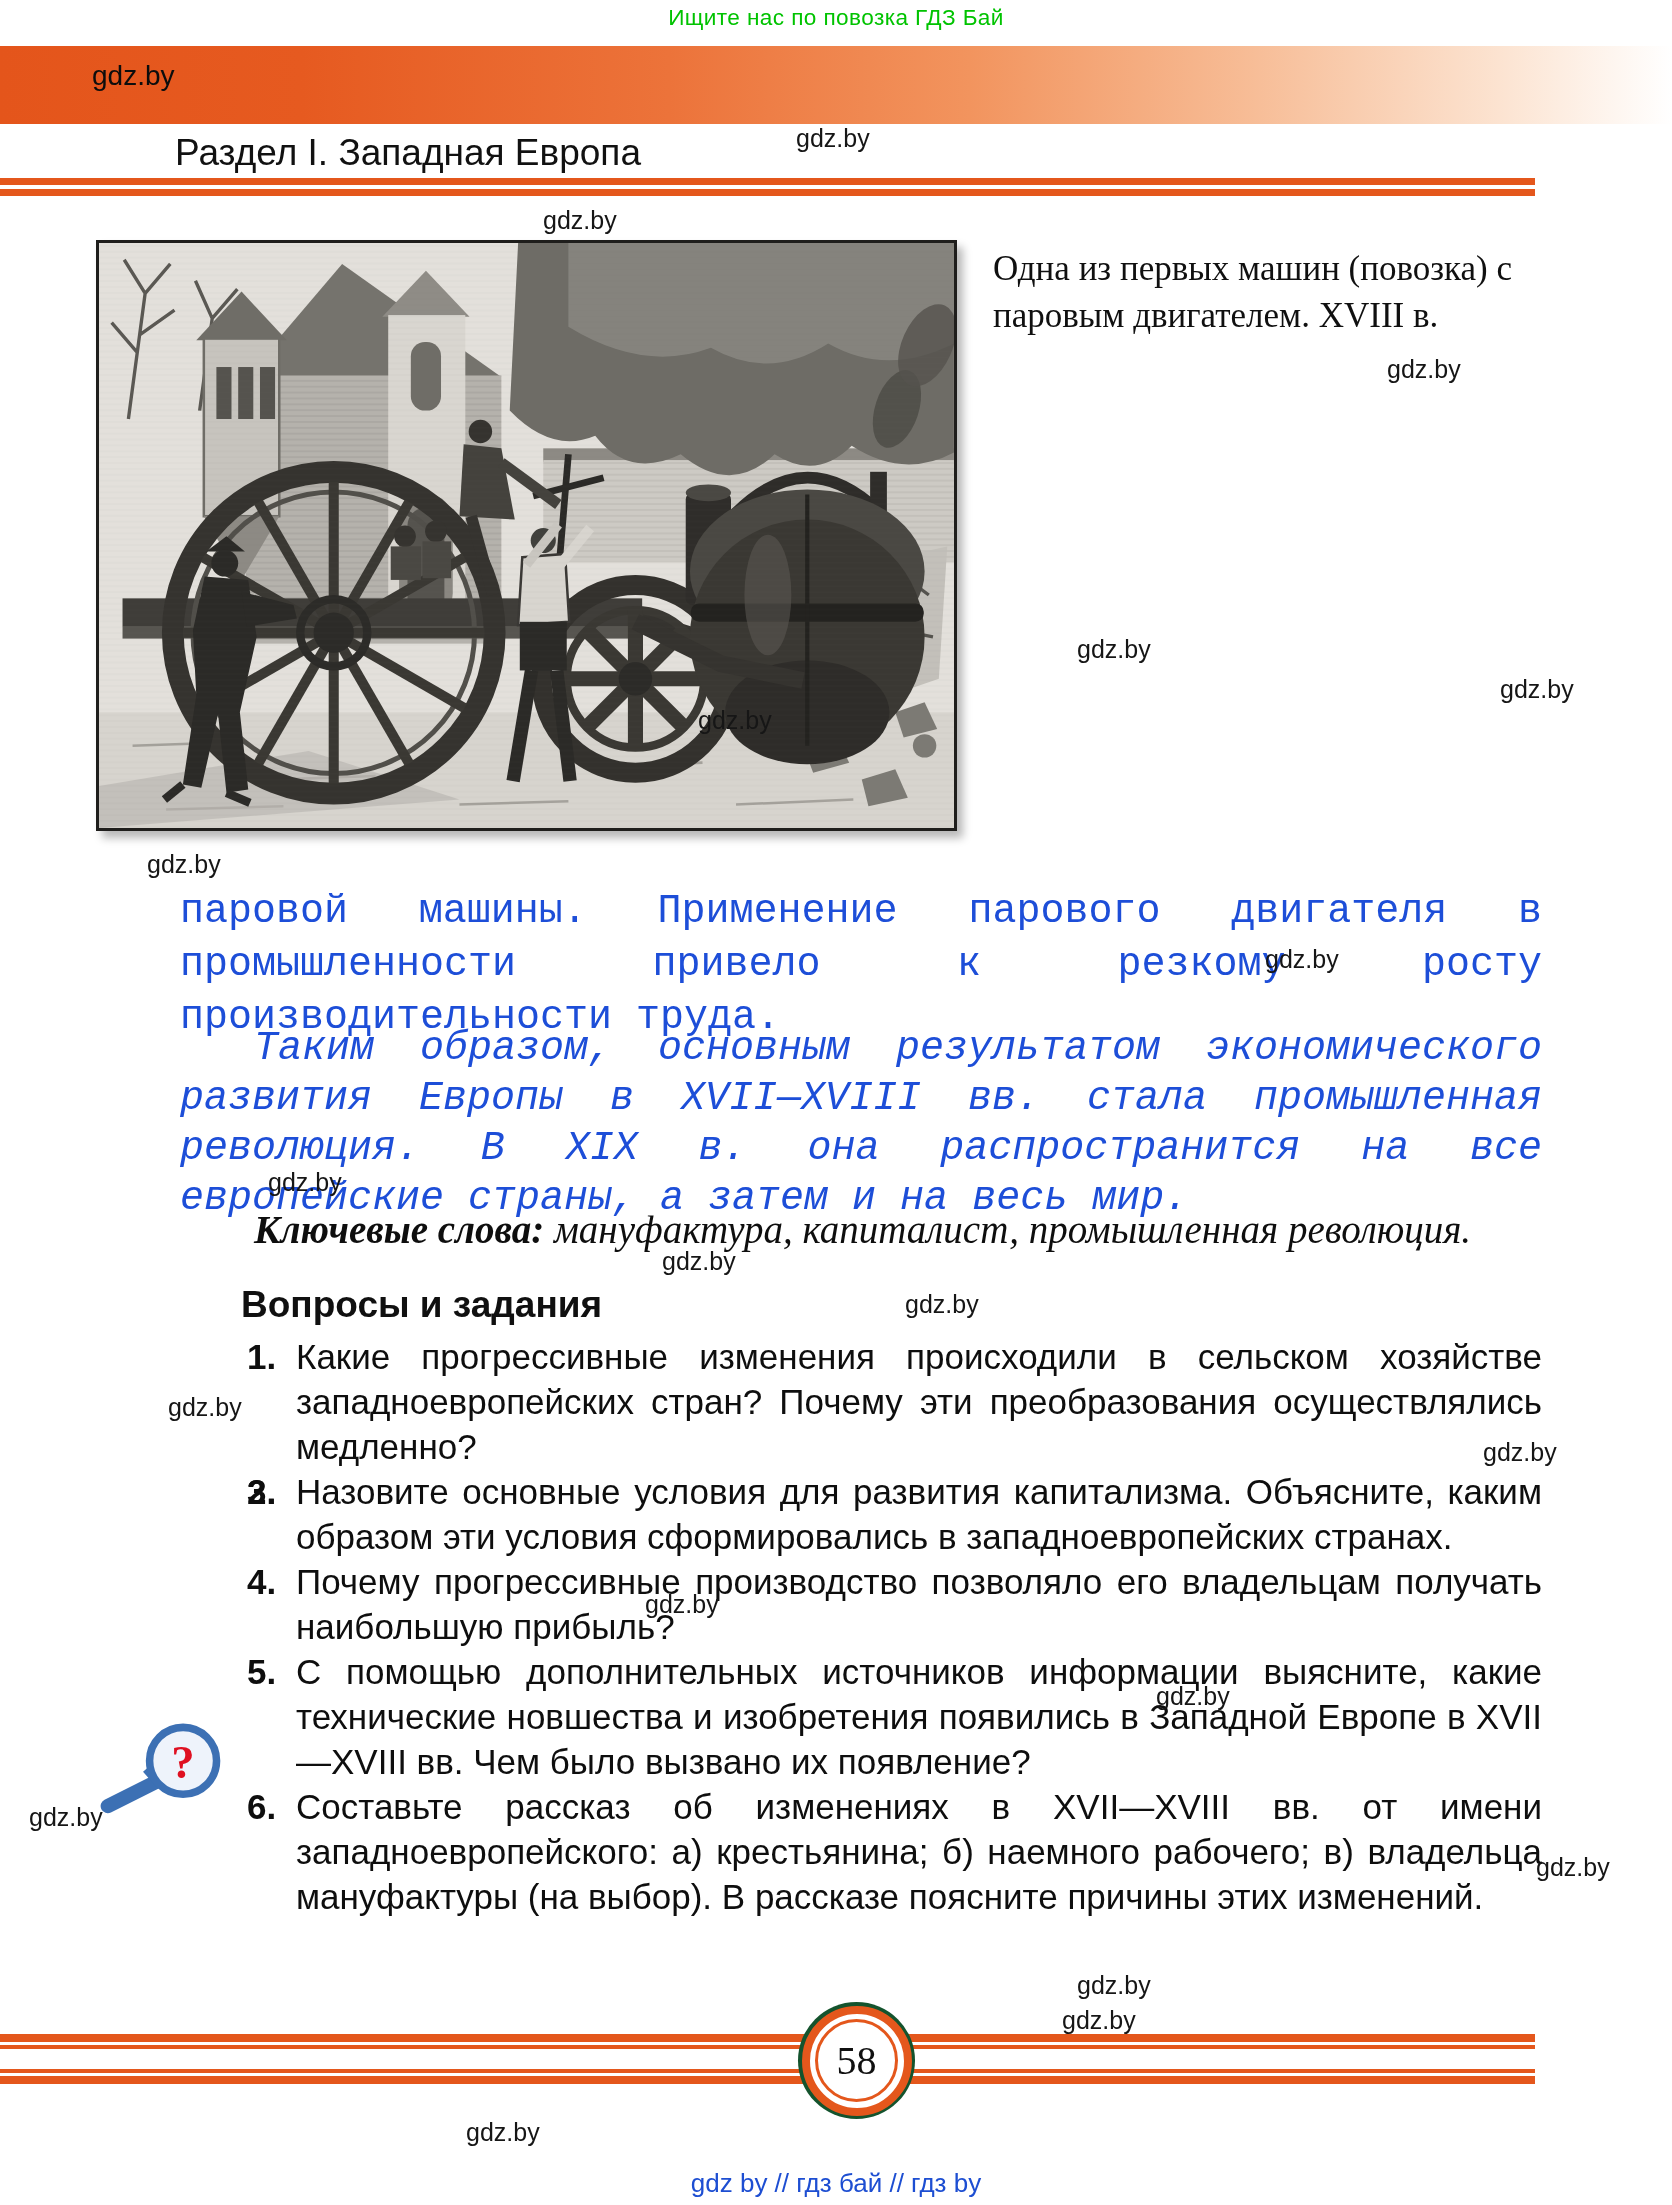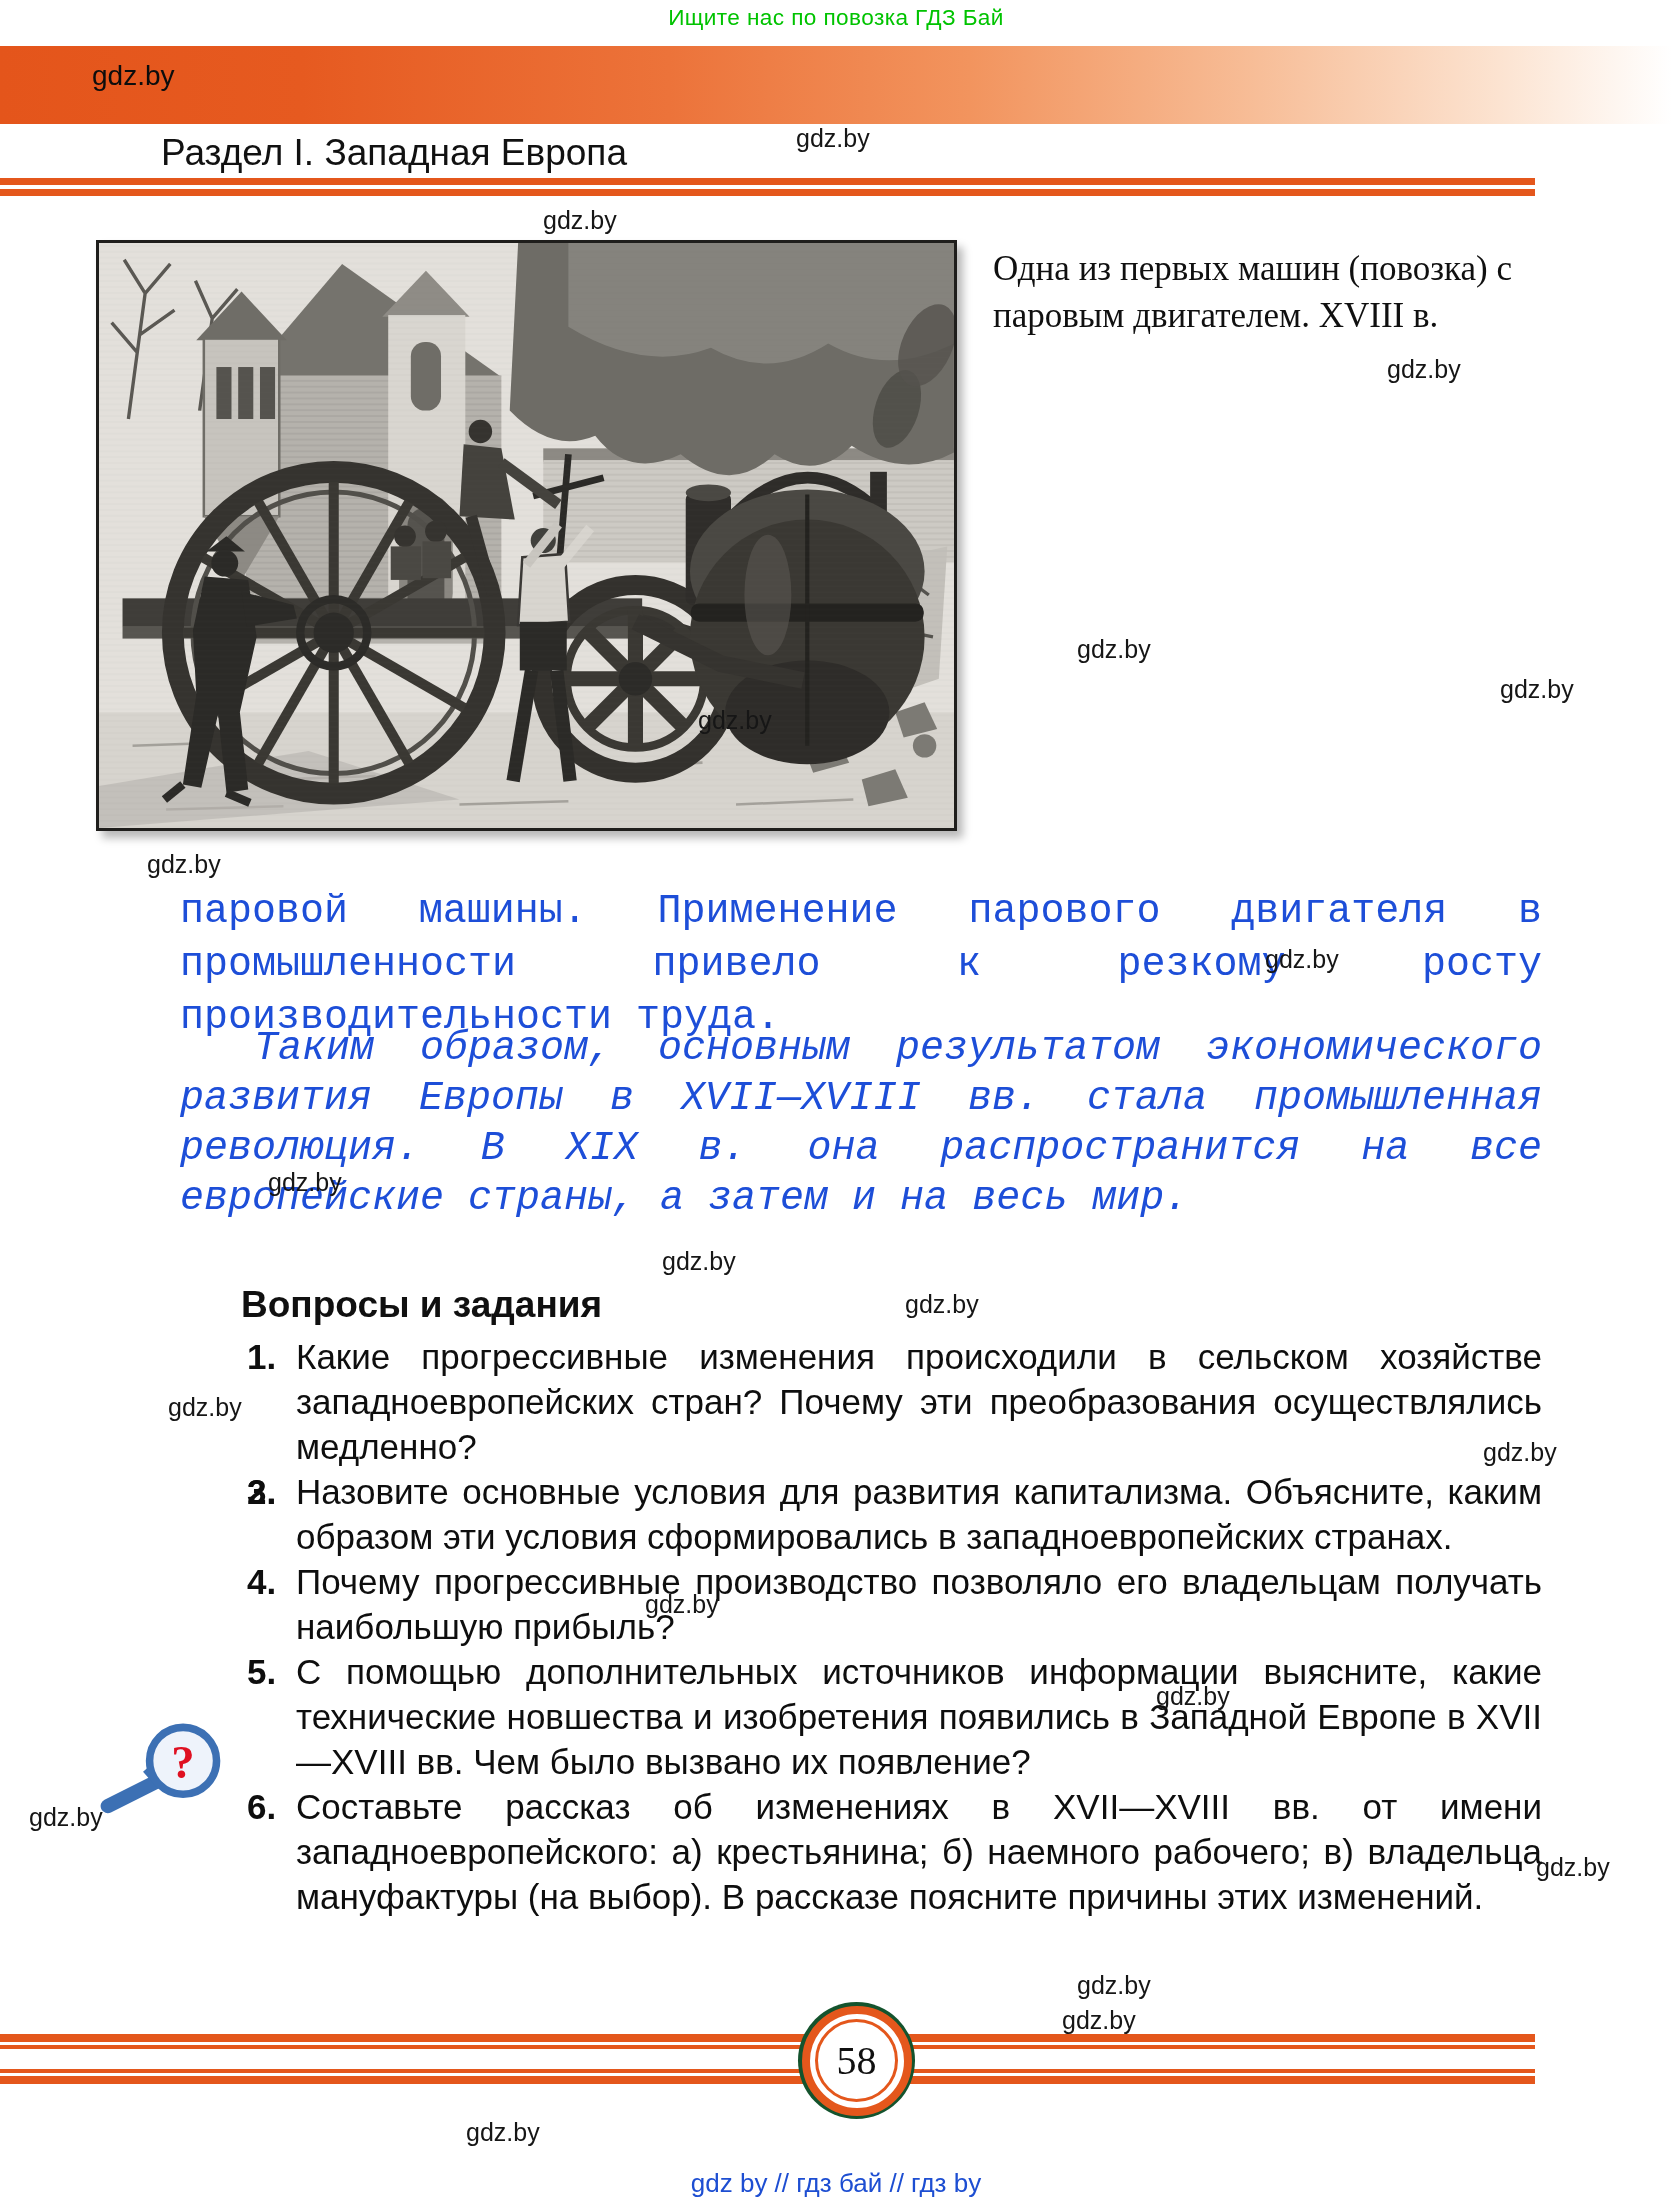--- a/index.html
+++ b/index.html
@@ -7,21 +7,21 @@
     position:relative;width:1672px;height:2205px;background:#ffffff;
     font-family:"Liberation Sans",sans-serif;color:#141414;overflow:hidden;
   }
   
   .promo{position:absolute;left:0;top:5px;width:100%;text-align:center;
     font-size:22.6px;color:#00c300;letter-spacing:0.4px;}
   
   .topbar{position:absolute;left:0;top:46px;width:100%;height:78px;
     background:linear-gradient(90deg,#e4551b 0%,#e65a20 18%,#ec733a 40%,#f2945e 58%,#f7bd97 75%,#fce4d2 90%,#ffffff 100%);}
   .bar-brand{position:absolute;left:92px;top:14.2px;font-size:28px;color:#0d0d0d;}
-  .section-header{position:absolute;left:161px;top:132px;font-size:37px;color:#111;}
+  .section-header{position:absolute;left:175px;top:132px;font-size:37px;color:#111;}
   
   .rule{position:absolute;left:0;background:#e4571c;}
   .rule.r-top1{top:178px;width:1535px;height:6.7px;}
   .rule.r-top2{top:189px;width:1535px;height:6.7px;}
   .rule.r-b1{top:2034px;width:1535px;height:7.5px;}
   .rule.r-b2{top:2045px;width:1535px;height:4.2px;}
   .rule.r-b3{top:2069px;width:1535px;height:4.2px;}
   .rule.r-b4{top:2076px;width:1535px;height:7.5px;}
   
   .wm{position:absolute;font-size:25px;color:#161616;white-space:nowrap;z-index:6;}
@@ -227,20 +227,24 @@
 
       <rect x="0" y="0" width="1020" height="698" fill="url(#hatch)" opacity="0.07"></rect>
     </svg>
   </div>
 
   <div class="caption">Одна из первых машин (повозка) с паровым двигателем. XVIII в.</div>
 
   <div class="para p1">паровой машины. Применение парового двигателя в промышленности привело к резкому росту производительности труда.</div>
   <div class="para p2">Таким образом, основным результатом экономического развития Европы в XVII—XVIII вв. стала промышленная революция. В XIX в. она распространится на все европейские страны, а затем и на весь мир.</div>
 
+  <div class="keywords">
+    <span class="kw-label">Ключевые слова:</span>
+    <span>мануфактура, капиталист, промышленная революция.</span>
+  </div>
 
   <div class="q-title">Вопросы и задания</div>
 
   <ol class="q-list">
     <li class="q">
       <span class="qnum">1.</span>
       <span class="qtext">Какие прогрессивные изменения происходили в сельском хозяйстве западноевропейских стран? Почему эти преобразования осуществлялись медленно?</span>
     </li>
     <li class="q">
       <span class="qnum">2.</span>

